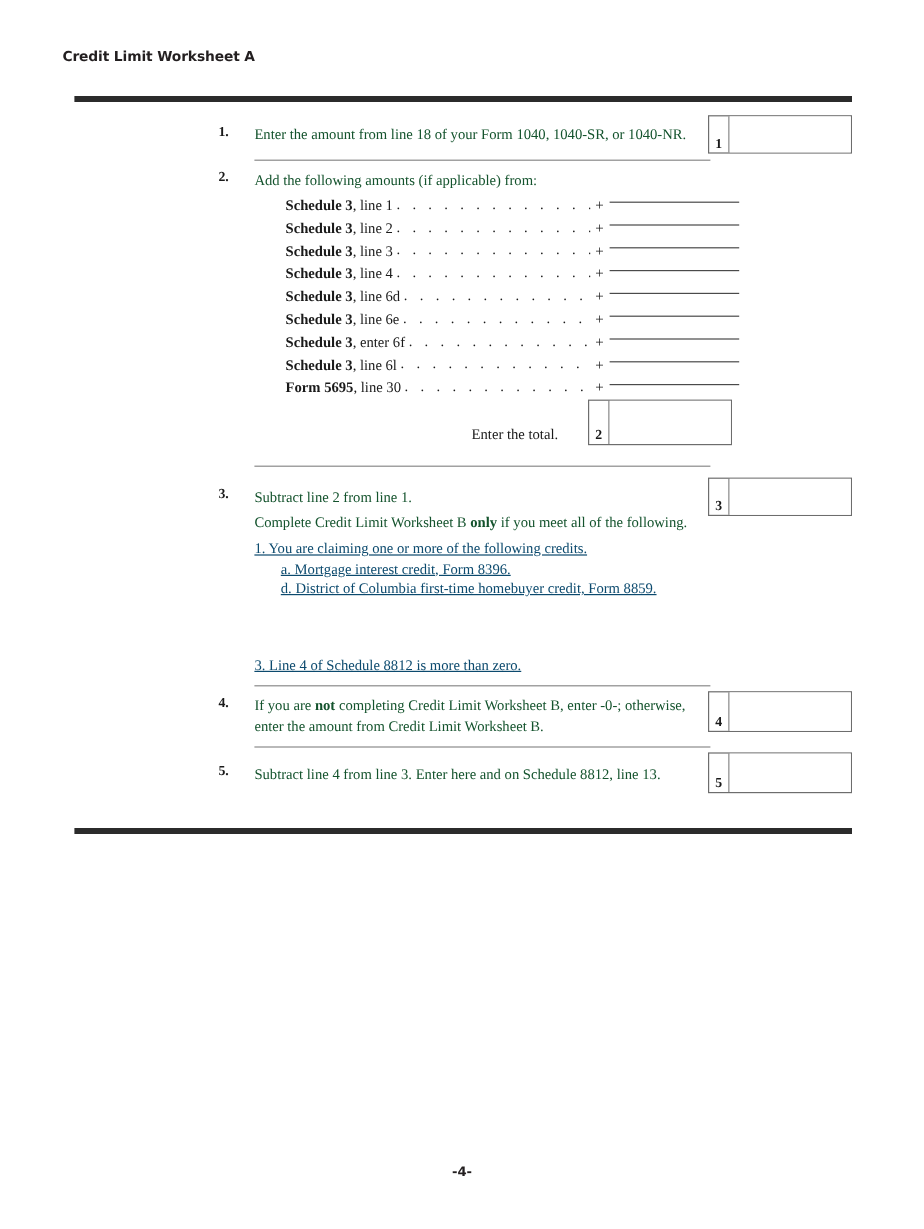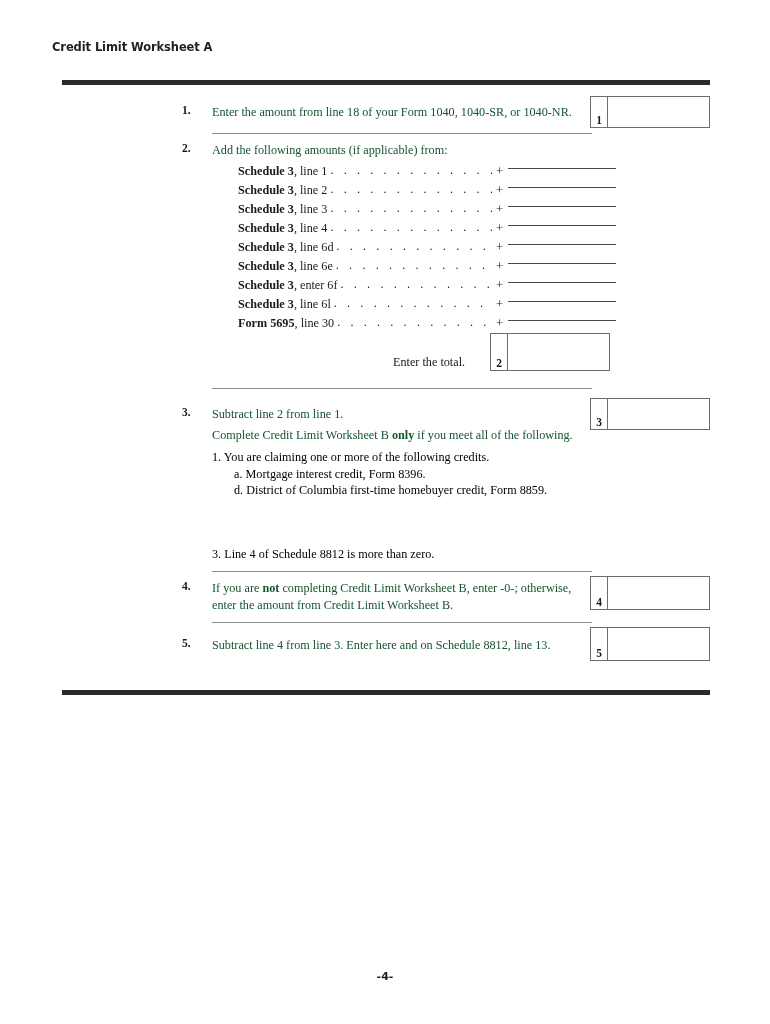--- a/index.html
+++ b/index.html
@@ -141,21 +141,22 @@
     background: #4a4a4a;
     position: relative;
     top: -3px;
   }
 
   
   .sub-list {
     position: absolute;
     font-size: 12.2px;
     line-height: 16.5px;
-    color: #000000;
+    color: #0c4a6e;
+    text-decoration: underline;
   }
   .sub-list .indent { padding-left: 22px; }
 
   
   .total-label {
     position: absolute;
     font-size: 12.2px;
     color: #1a1a1a;
   }
 

